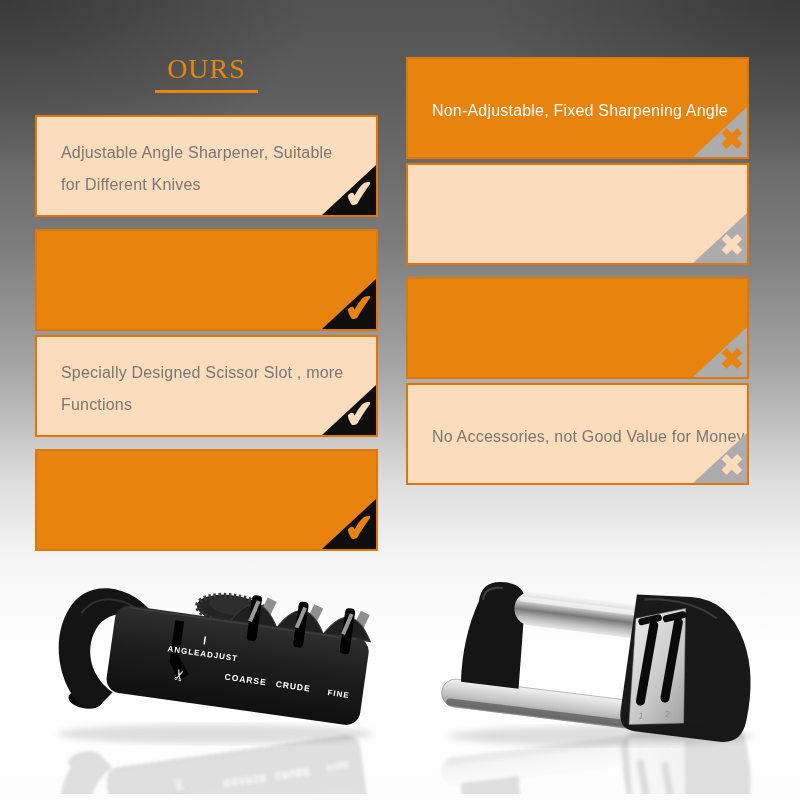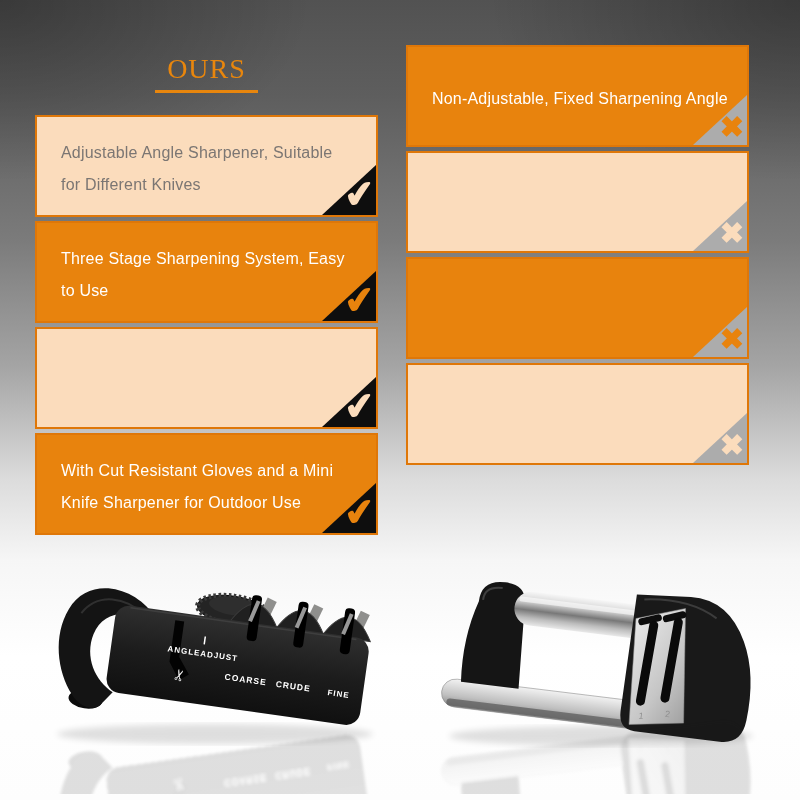--- a/index.html
+++ b/index.html
@@ -16,21 +16,21 @@
   .col-header{height:70px;display:flex;justify-content:center;align-items:flex-start;padding-top:8px;box-sizing:border-box;}
   .col-header .hd{
     font-family:"Liberation Serif",serif;font-size:28px;letter-spacing:1px;
     color:#E8860D;border-bottom:3px solid #E8860D;padding:0 12px 5px;
   }
   .box{
     position:relative;height:102px;border:2px solid #DF7708;box-sizing:border-box;
     display:flex;align-items:center;padding:6px 52px 0 24px;margin-bottom:4px;overflow:hidden;
   }
   .tone-light{background:#FBDCBC;color:#7B7673;}
-  .tone-orange{background:#E8830D;color:#FFFFFF;}
+  .tone-orange{background:#E8830D;color:#FFFFFF;margin-top:12px;}
   .box-text{margin:0;font-size:16px;line-height:32px;letter-spacing:0.2px;white-space:pre;}
   .corner{position:absolute;right:0;bottom:0;width:54px;height:50px;
     clip-path:polygon(100% 0,100% 100%,0 100%);}
   .col-ours .corner{background:#0E0E0E;}
   .col-others .corner{background:#ACACAC;}
   .mark{position:absolute;font-style:normal;font-weight:bold;line-height:1;}
   .mark.check{font-size:37px;right:1px;bottom:2px;transform:rotate(-6deg);}
   .mark.cross{font-size:29px;right:3px;bottom:3px;}
   .tone-light .mark{color:#FBDCBC;}
   .tone-orange .mark{color:#E8830D;}
@@ -50,34 +50,32 @@
         <span class="hd">OURS</span>
       </div>
       <div class="box tone-light">
         <p class="box-text">Adjustable Angle Sharpener, Suitable
 for Different Knives</p>
         <span class="corner">
             <i class="mark check">✔</i>
           </span>
       </div>
       <div class="box tone-orange">
-        <p class="box-text">Three Stage Sharpening System, Easy
-to Use</p>
-        <span class="corner">
-            <i class="mark check">✔</i>
-          </span>
-      </div>
-      <div class="box tone-light">
-        <span class="corner">
-            <i class="mark check">✔</i>
-          </span>
-      </div>
-      <div class="box tone-orange">
-        <p class="box-text">With Cut Resistant Gloves and a Mini
-Knife Sharpener for Outdoor Use</p>
+        <span class="corner">
+            <i class="mark check">✔</i>
+          </span>
+      </div>
+      <div class="box tone-light">
+        <p class="box-text">Specially Designed Scissor Slot , more
+Functions</p>
+        <span class="corner">
+            <i class="mark check">✔</i>
+          </span>
+      </div>
+      <div class="box tone-orange">
         <span class="corner">
             <i class="mark check">✔</i>
           </span>
       </div>
     </section>
 
     <section class="col col-others">
       <div class="box tone-orange">
         <p class="box-text">Non-Adjustable, Fixed Sharpening Angle</p>
         <span class="corner">
@@ -88,20 +86,21 @@
         <span class="corner">
             <i class="mark cross">✖</i>
           </span>
       </div>
       <div class="box tone-orange">
         <span class="corner">
             <i class="mark cross">✖</i>
           </span>
       </div>
       <div class="box tone-light">
+        <p class="box-text">No Accessories, not Good Value for Money</p>
         <span class="corner">
             <i class="mark cross">✖</i>
           </span>
       </div>
     </section>
 
   </div>
 
   <svg id="ours-product" class="product-svg" width="366" height="244" viewBox="0 0 366 244">
     <defs>

